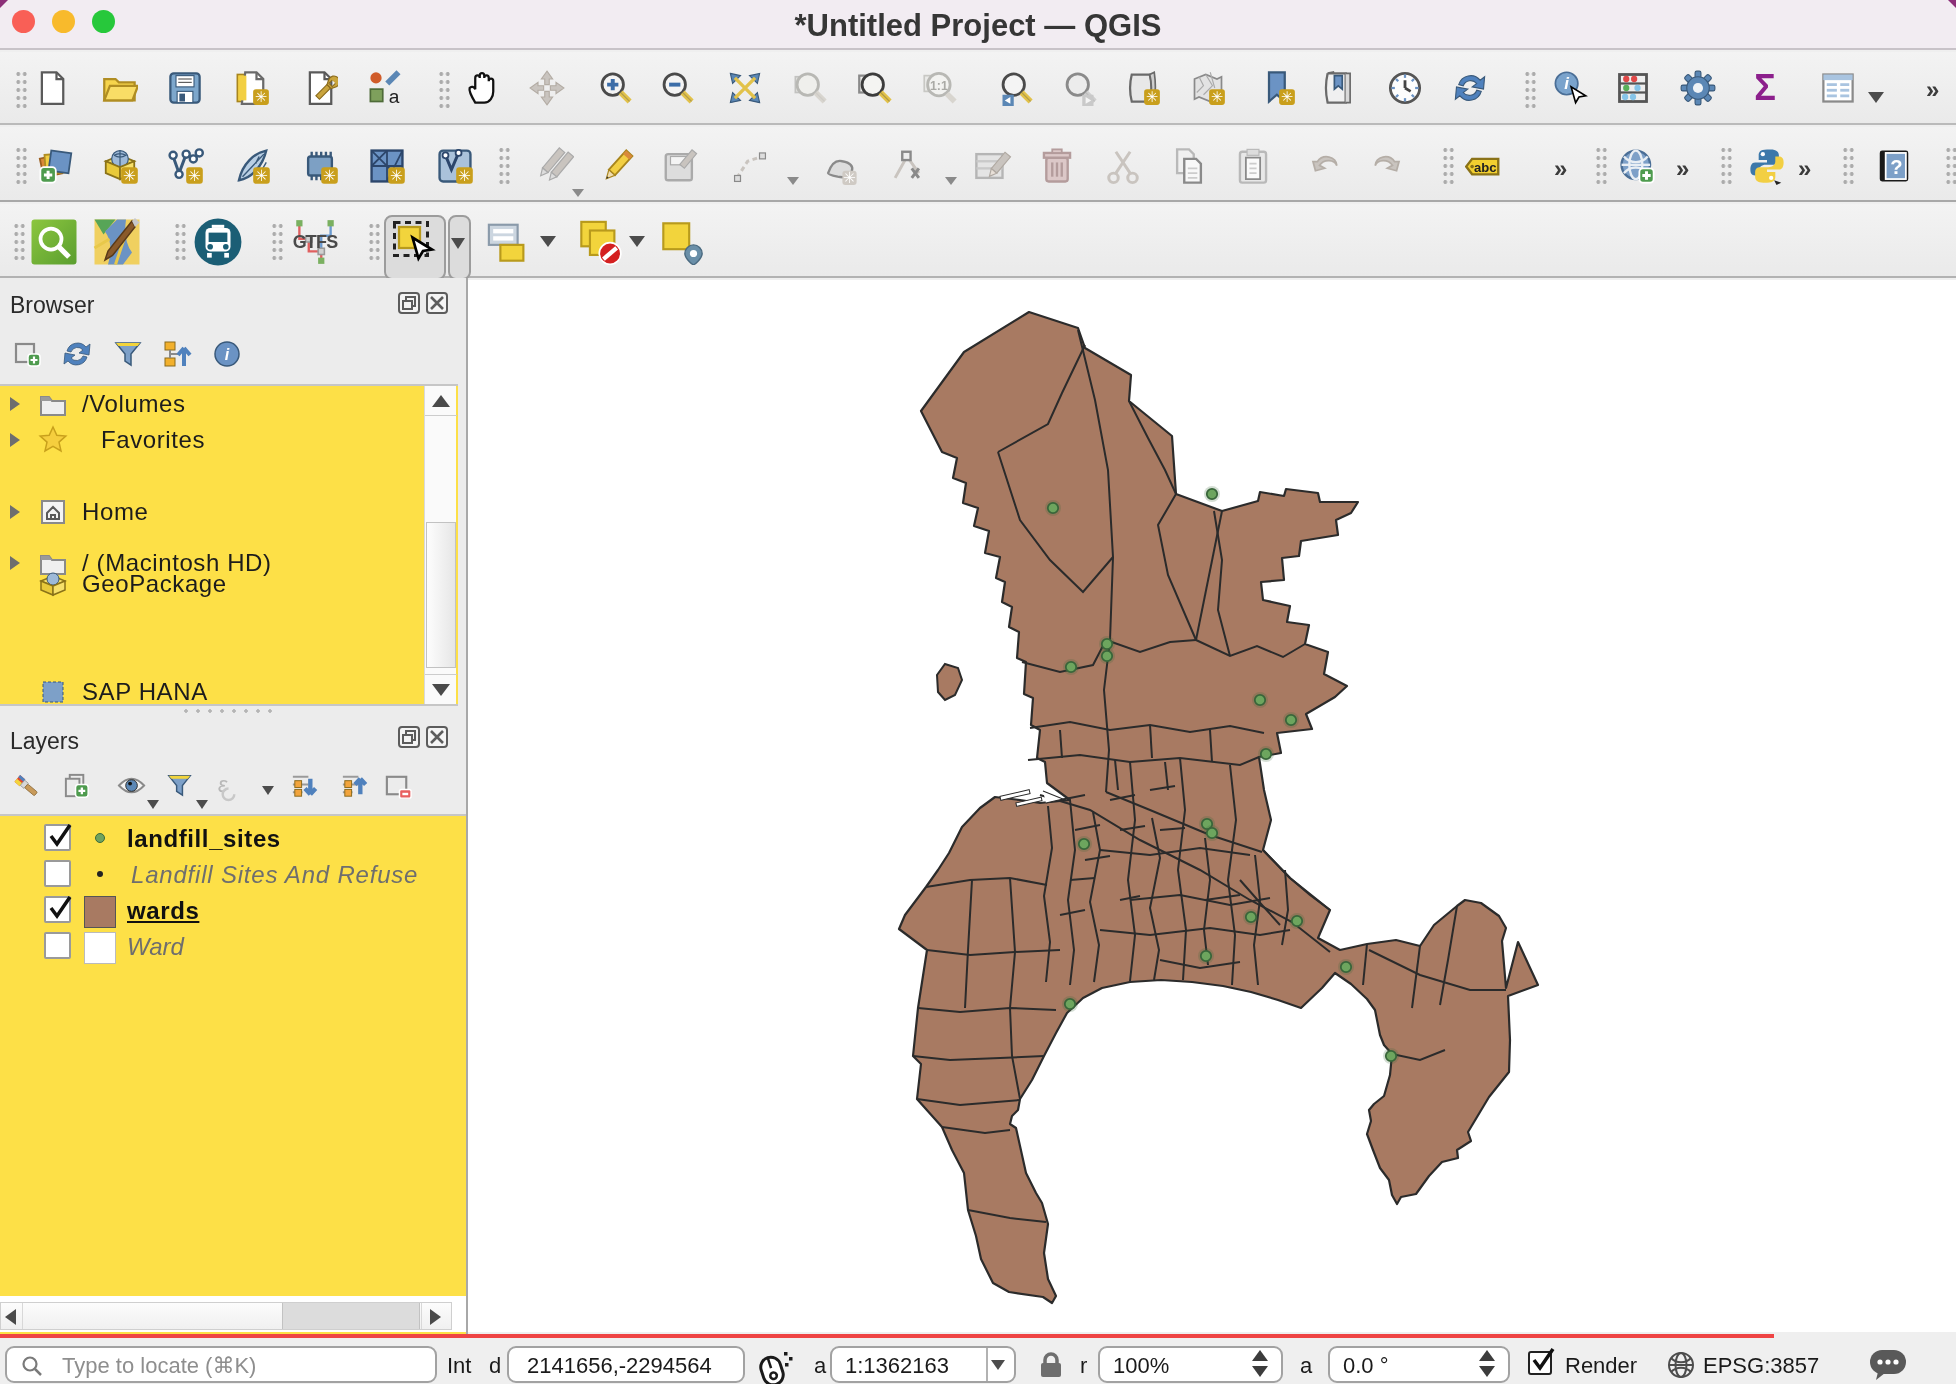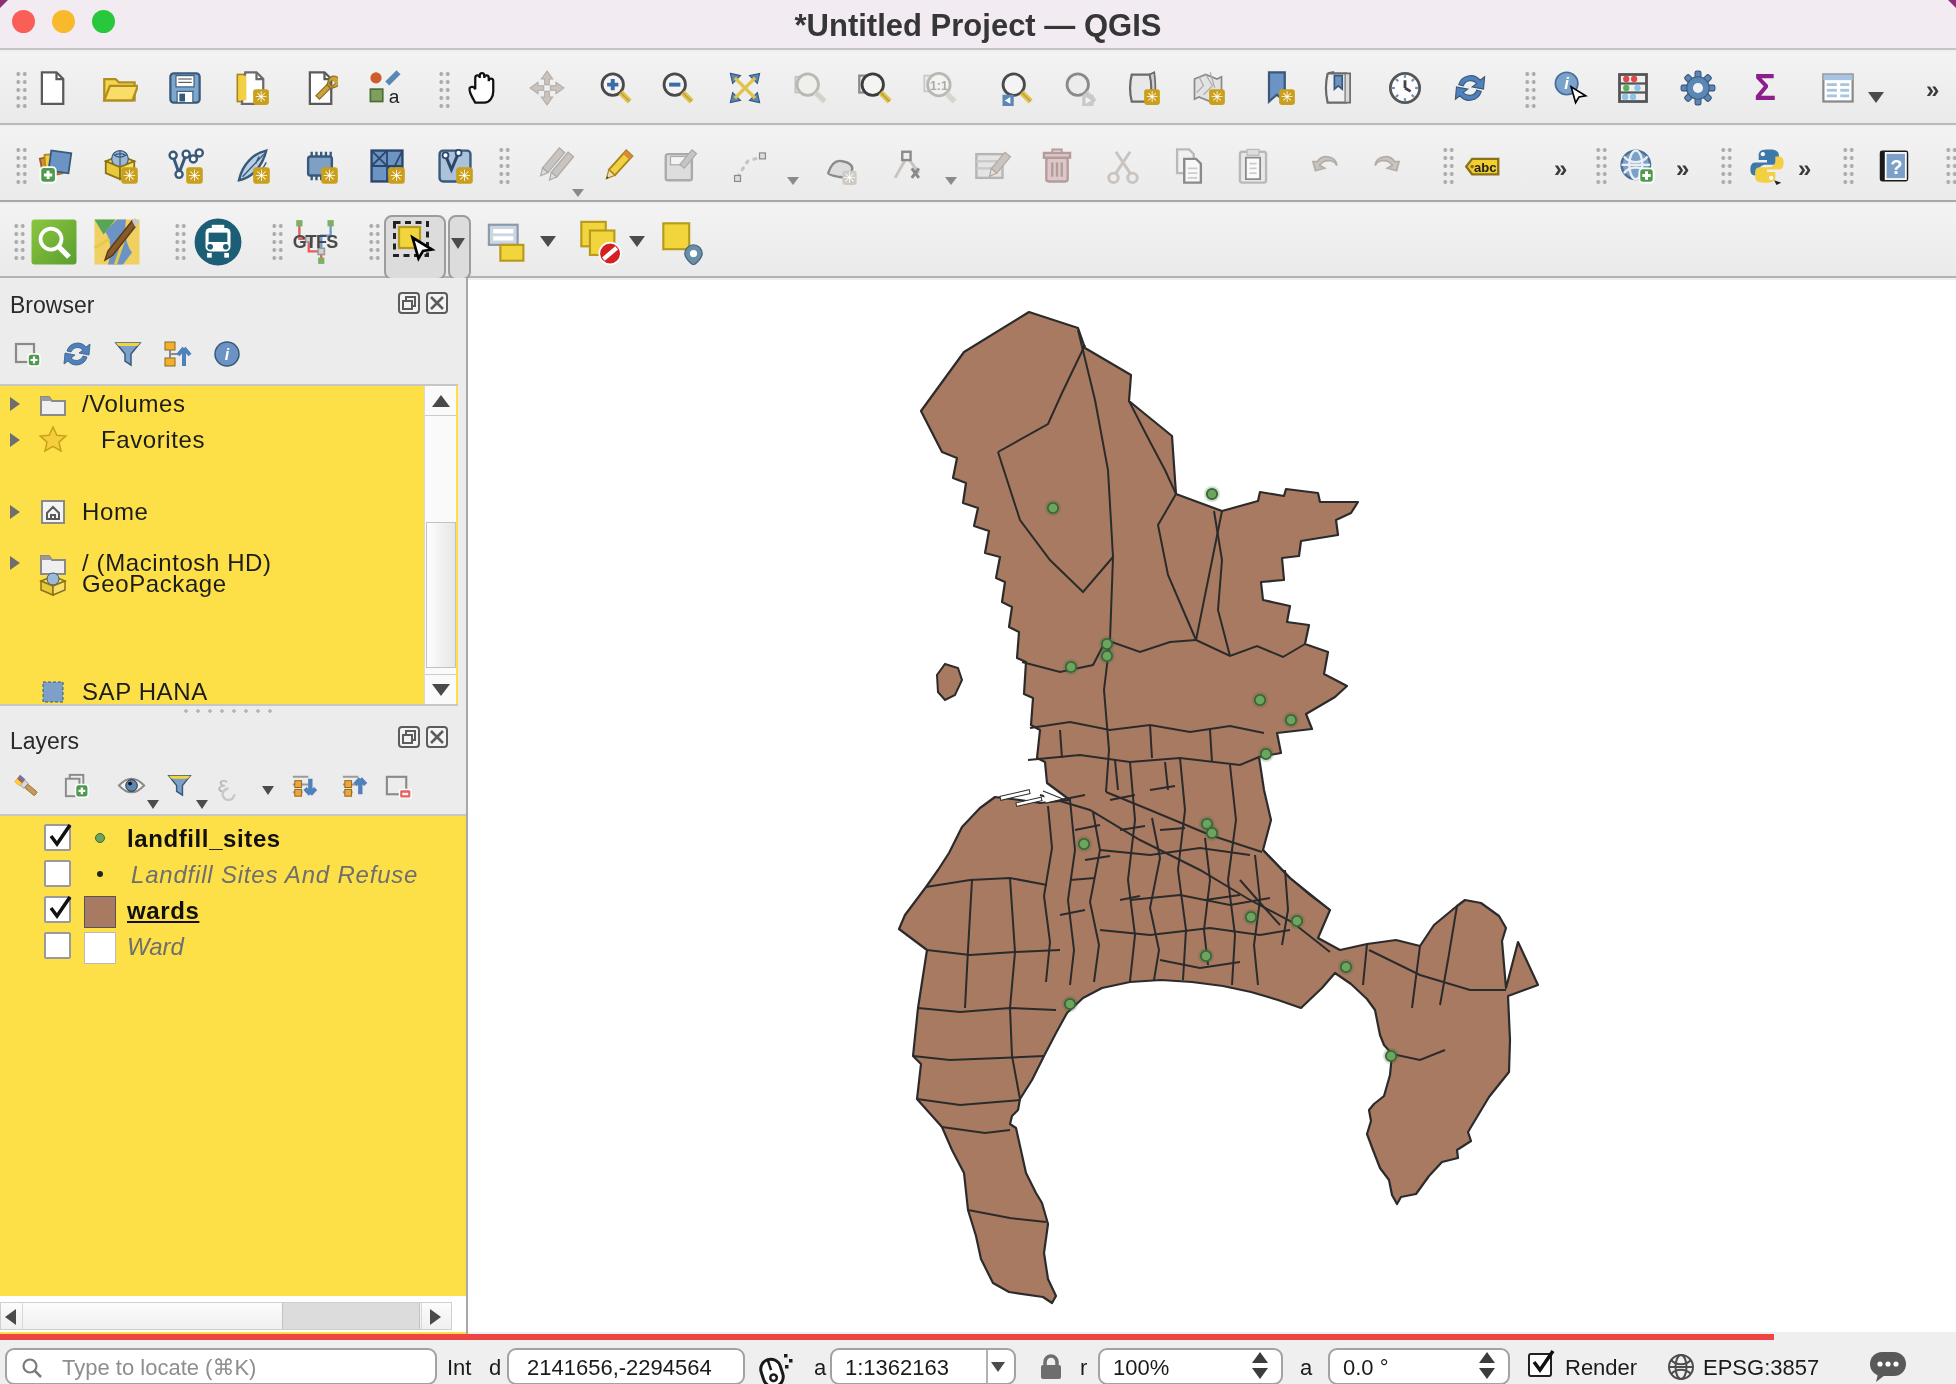--- a/index.html
+++ b/index.html
@@ -12,21 +12,21 @@
 .icon { position:absolute; }
 .caret { position:absolute; width:0; height:0; border-left:8px solid transparent; border-right:8px solid transparent; border-top:11px solid #4c4c4c; }
 .chev { position:absolute; font-size:24px; color:#3c3c3c; font-weight:bold; letter-spacing:-3px; }
 #dock { left:0; top:278px; width:466px; height:1054px; background:#ececec; }
 .ptitle { position:absolute; font-size:23px; color:#2a2a2a; }
 .pbtn { position:absolute; width:22px; height:22px; border:2px solid #5c5c5c; border-radius:4px; background:#f4f4f4; }
 .treearea { position:absolute; background:#fde047;text-decoration:underline; }
 .trow { position:absolute; left:0; height:36px; display:flex; align-items:center; font-size:24px; color:#1c1c1c; }
 .tri { position:absolute; width:0; height:0; border-top:7px solid transparent; border-bottom:7px solid transparent; border-left:10px solid #6e6e6e; }
 .cb { position:absolute; width:27px; height:27px; border:2px solid #9a9a9a; border-radius:2px; background:#fff; }
-#status { left:0; top:1334px; width:1774px; height:50px; background:#efefef; border-top:6px solid #ef4444; }
+#status { left:0; top:1334px; width:1774px; height:50px; background:#efefef; border-top:4px solid #ef4444; }
 .sbox { position:absolute; background:#fff; border:2px solid #a2a2a2; border-radius:9px; height:37px; top:8px; }
 .slabel { position:absolute; top:15px; font-size:22px; color:#1a1a1a; }
 </style></head><body>
 <div id="app">
 <div id="titlebar" class="abs">
 <div style="position:absolute;left:0;top:0;width:8px;height:8px;background:#8c2f78;clip-path:polygon(0 0,100% 0,0 100%);"></div>
 <div style="position:absolute;right:0;top:0;width:8px;height:8px;background:#8c2f78;clip-path:polygon(0 0,100% 0,100% 100%);"></div>
 <div class="tl" style="left:12px; background:#f95f56;"></div>
 <div class="tl" style="left:52px; background:#f8ba2c;"></div>
 <div class="tl" style="left:92px; background:#27c83b;"></div>

